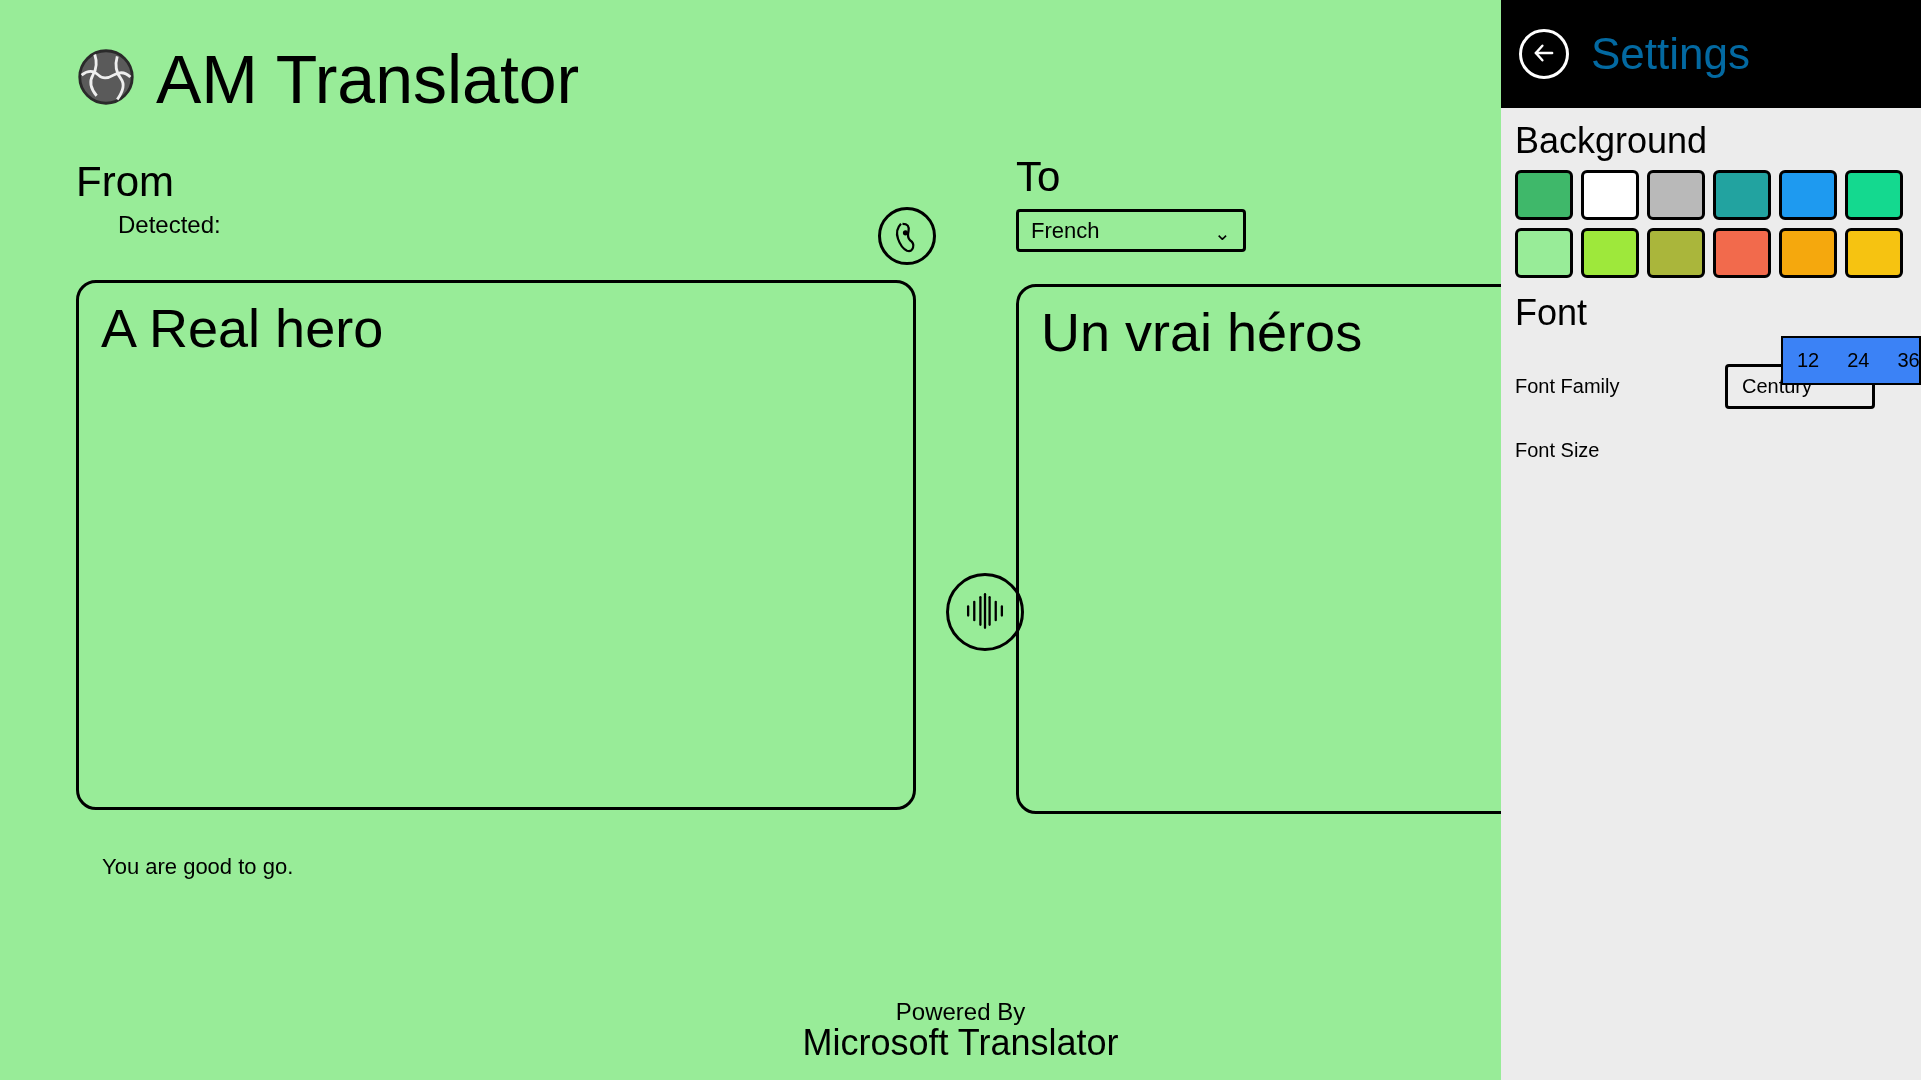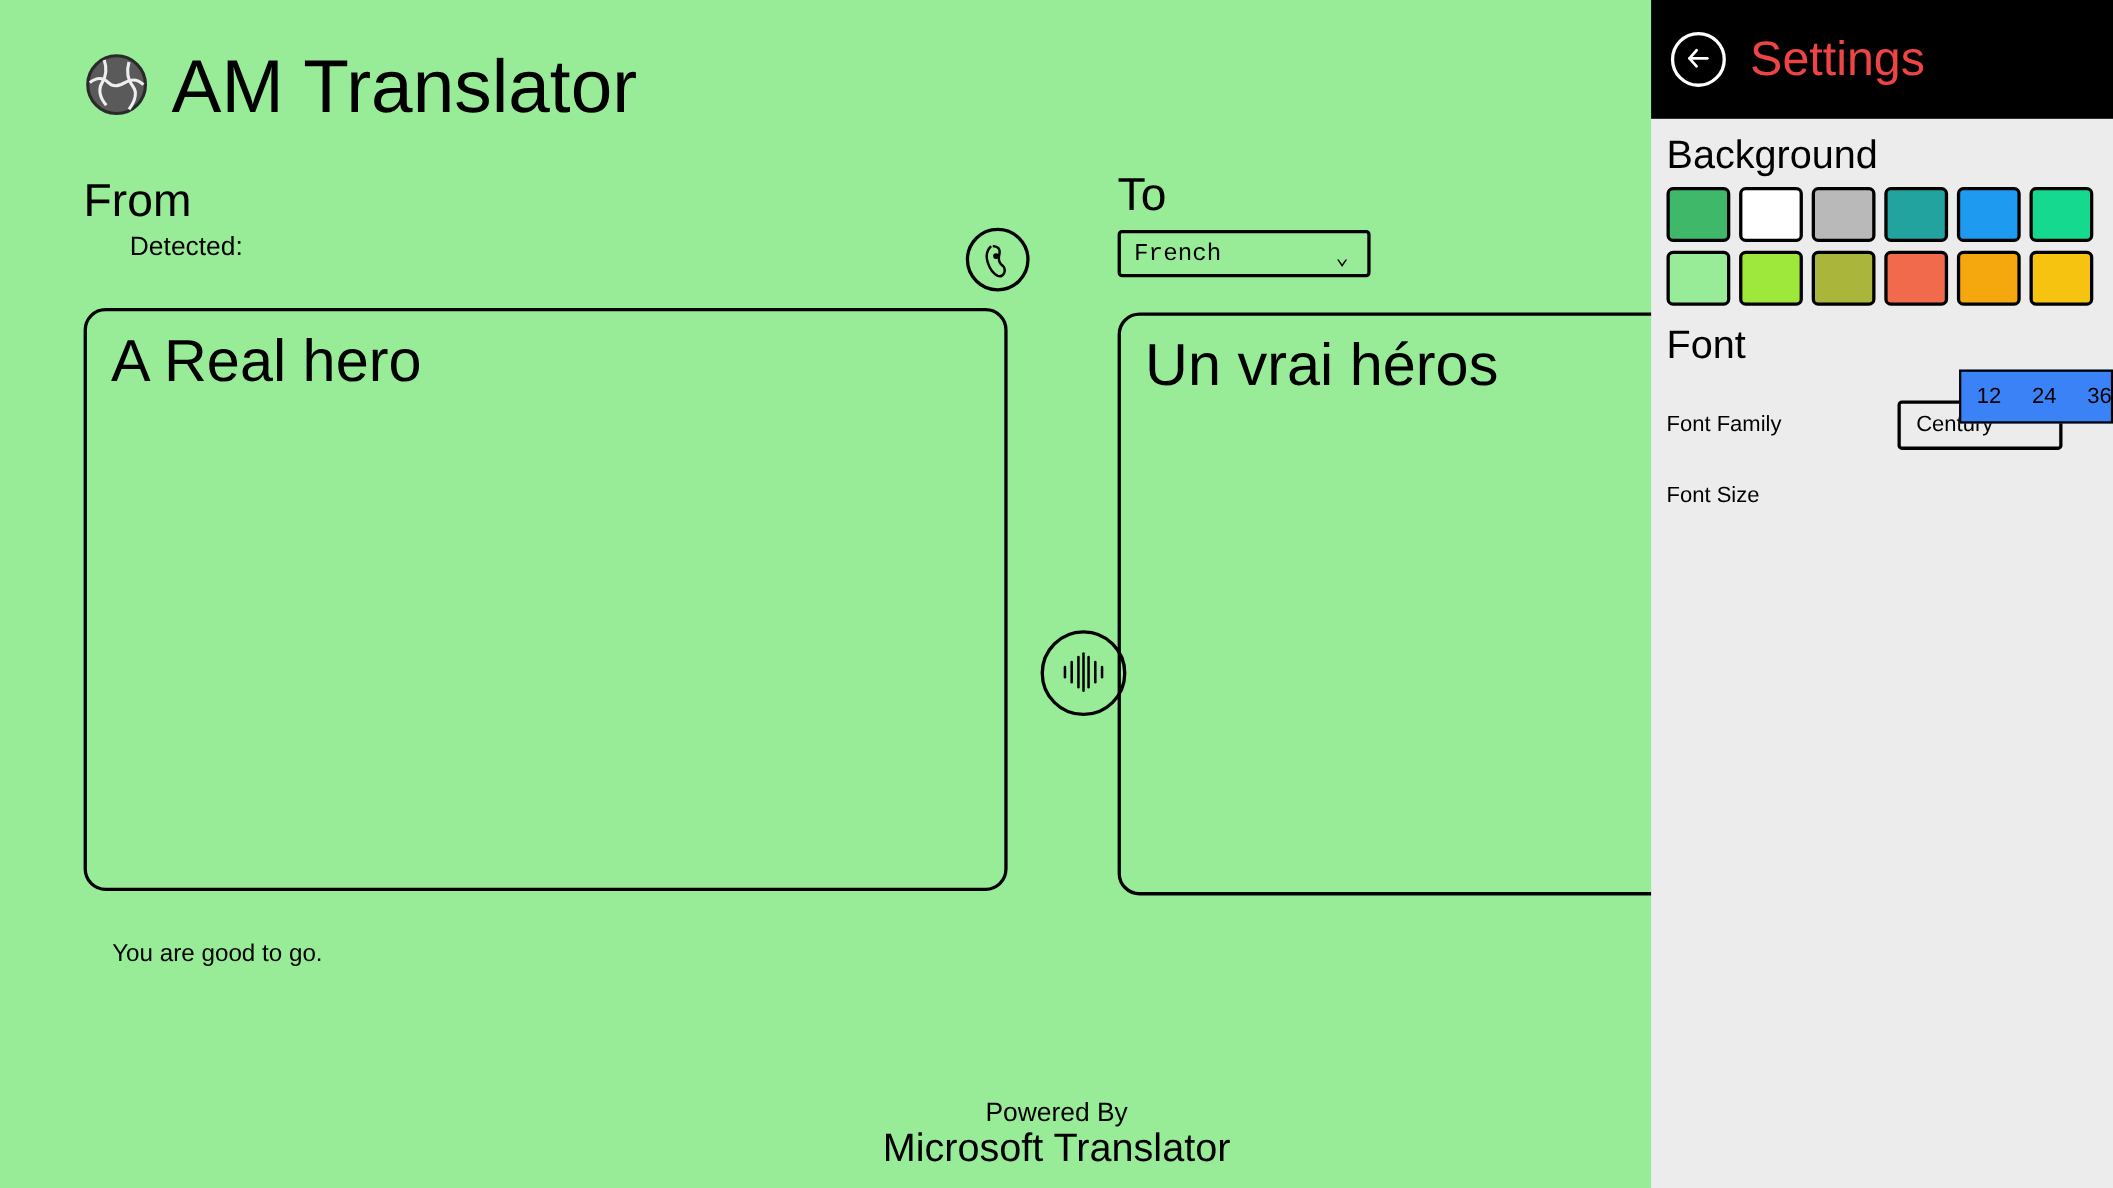--- a/index.html
+++ b/index.html
@@ -45,21 +45,20 @@
 }
 .detected-block {
   font-size: 24px;
   font-weight: 300;
   line-height: 1.25;
   margin-top: 4px;
   margin-left: 42px;
 }
 .lang-select-wrap {
   margin-top: 8px;
-  font-family: Liberation Mono, monospace;
 }
 .lang-select {
   font-family: inherit;
   font-size: 22px;
   font-weight: 300;
   background: #98ec98;
   border: 3px solid #000;
   border-radius: 4px;
   padding: 6px 40px 6px 12px;
   width: 230px;
@@ -137,21 +136,21 @@
   position: absolute;
   right: 0; top: 0;
   width: 420px;
   height: 1080px;
   background: #ececec;
   display: flex;
   flex-direction: column;
 }
 .settings-header {
   background: #000;
-  color: #ef4444;
+  color: #0369a1;
   height: 108px;
   display: flex;
   align-items: center;
   padding-left: 18px;
   gap: 22px;
 }
 .back-btn {
   width: 50px; height: 50px;
   border: 3px solid #fff;
   border-radius: 50%;

